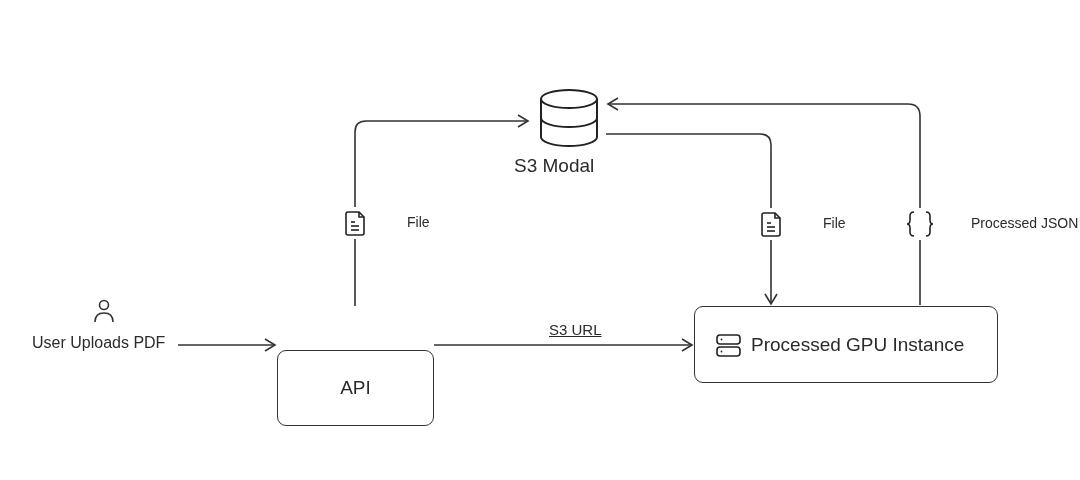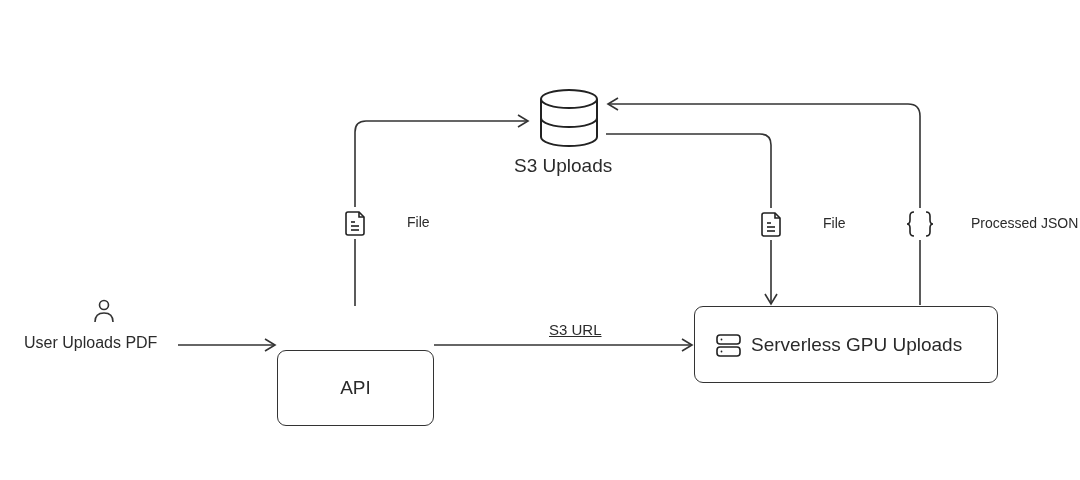--- a/index.html
+++ b/index.html
@@ -64,35 +64,35 @@
     <line x1="767" y1="227" x2="775" y2="227"></line>
     <line x1="767" y1="231" x2="775" y2="231"></line>
   </g>
 
   <g fill="none" stroke="#222" stroke-width="1.6">
     <path d="M914,212 Q910,212 910,216 L910,220 Q910,224 907,224 Q910,224 910,228 L910,232 Q910,236 914,236"></path>
     <path d="M926,212 Q930,212 930,216 L930,220 Q930,224 933,224 Q930,224 930,228 L930,232 Q930,236 926,236"></path>
   </g>
 </svg>
 
-<div class="lbl" style="left:514px; top:155px; font-size:19px;">S3 Uploads</div>
-<div class="lbl" style="left:24px; top:334px; font-size:16px;">User Uploads PDF</div>
+<div class="lbl" style="left:514px; top:155px; font-size:19px;">S3 Modal</div>
+<div class="lbl" style="left:32px; top:334px; font-size:16px;">User Uploads PDF</div>
 
 <div class="lbl edge-label" style="left:370px; top:214px;">File</div>
 <div class="lbl edge-label" style="left:512px; top:321px; font-size:15px;text-decoration:underline;">S3 URL</div>
 <div class="lbl edge-label" style="left:786px; top:215px;">File</div>
 <div class="lbl edge-label" style="left:934px; top:215px;">Processed JSON</div>
 
 <div class="node node-api">
   <span>API</span>
 </div>
 
 <div class="node node-gpu">
   <svg style="position:absolute; left:20px; top:25px;" width="28" height="28" viewBox="0 0 28 28">
     <rect x="2" y="3" width="23" height="9" rx="3" fill="none" stroke="#222" stroke-width="1.6"></rect>
     <rect x="2" y="15" width="23" height="9" rx="3" fill="none" stroke="#222" stroke-width="1.6"></rect>
     <circle cx="6.5" cy="7.5" r="0.9" fill="#222"></circle>
     <circle cx="6.5" cy="19.5" r="0.9" fill="#222"></circle>
   </svg>
   <div class="gpu-text">
-    <div>Serverless GPU Uploads</div>
+    <div>Processed GPU Instance</div>
   </div>
 </div>
 
 </body></html>

